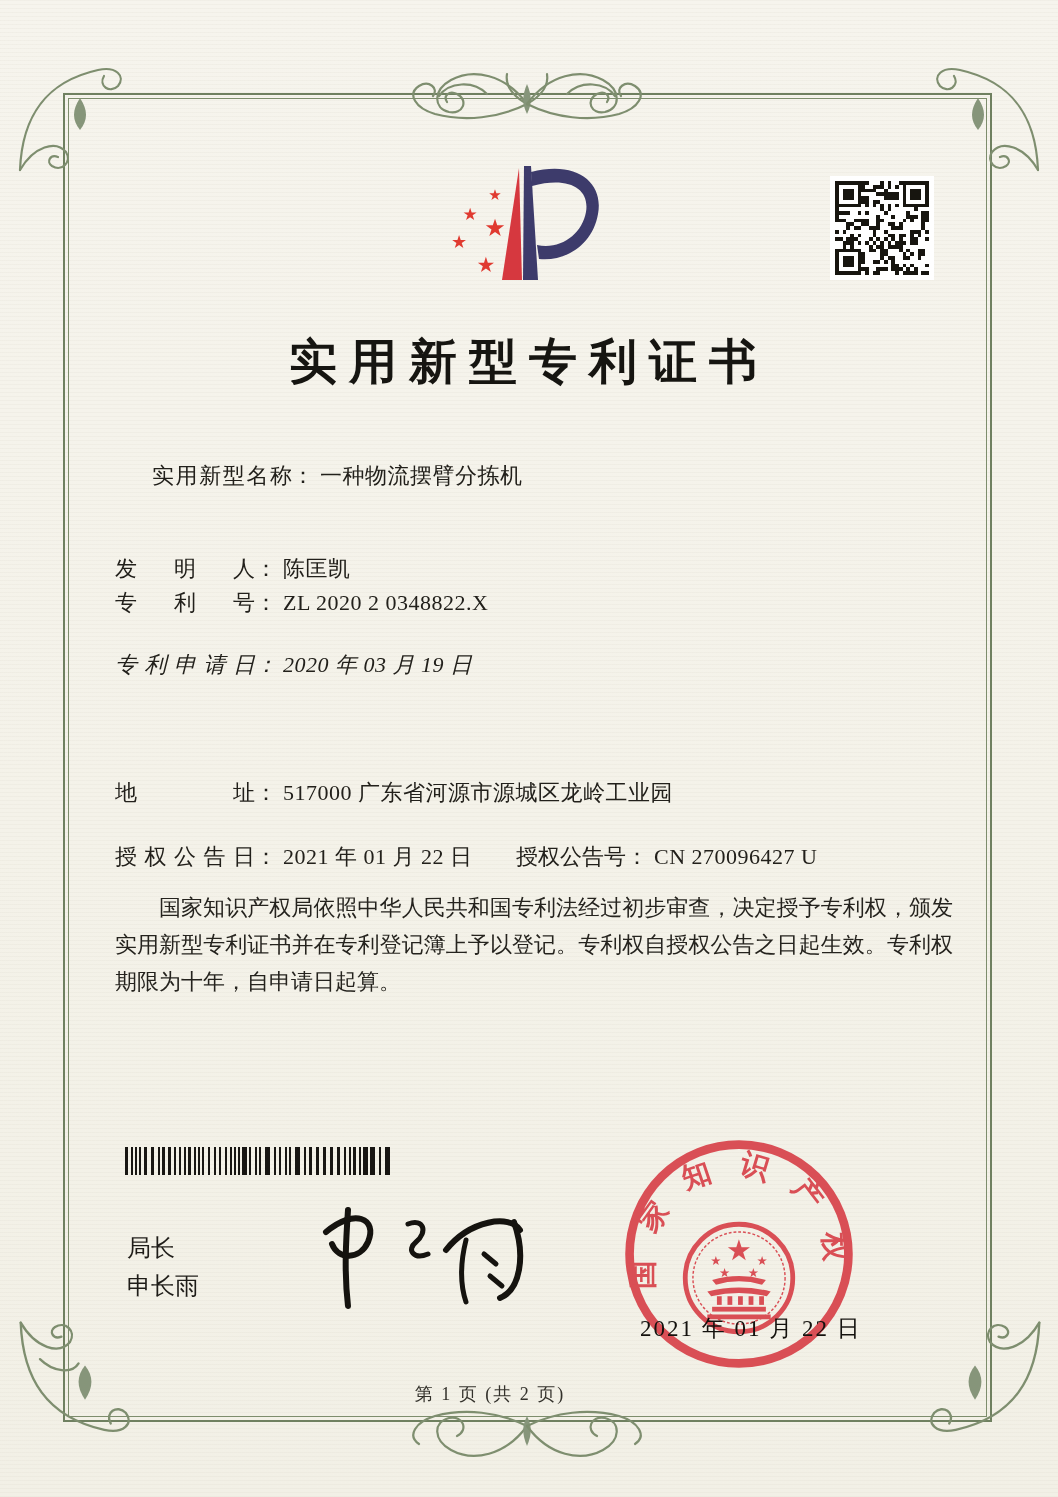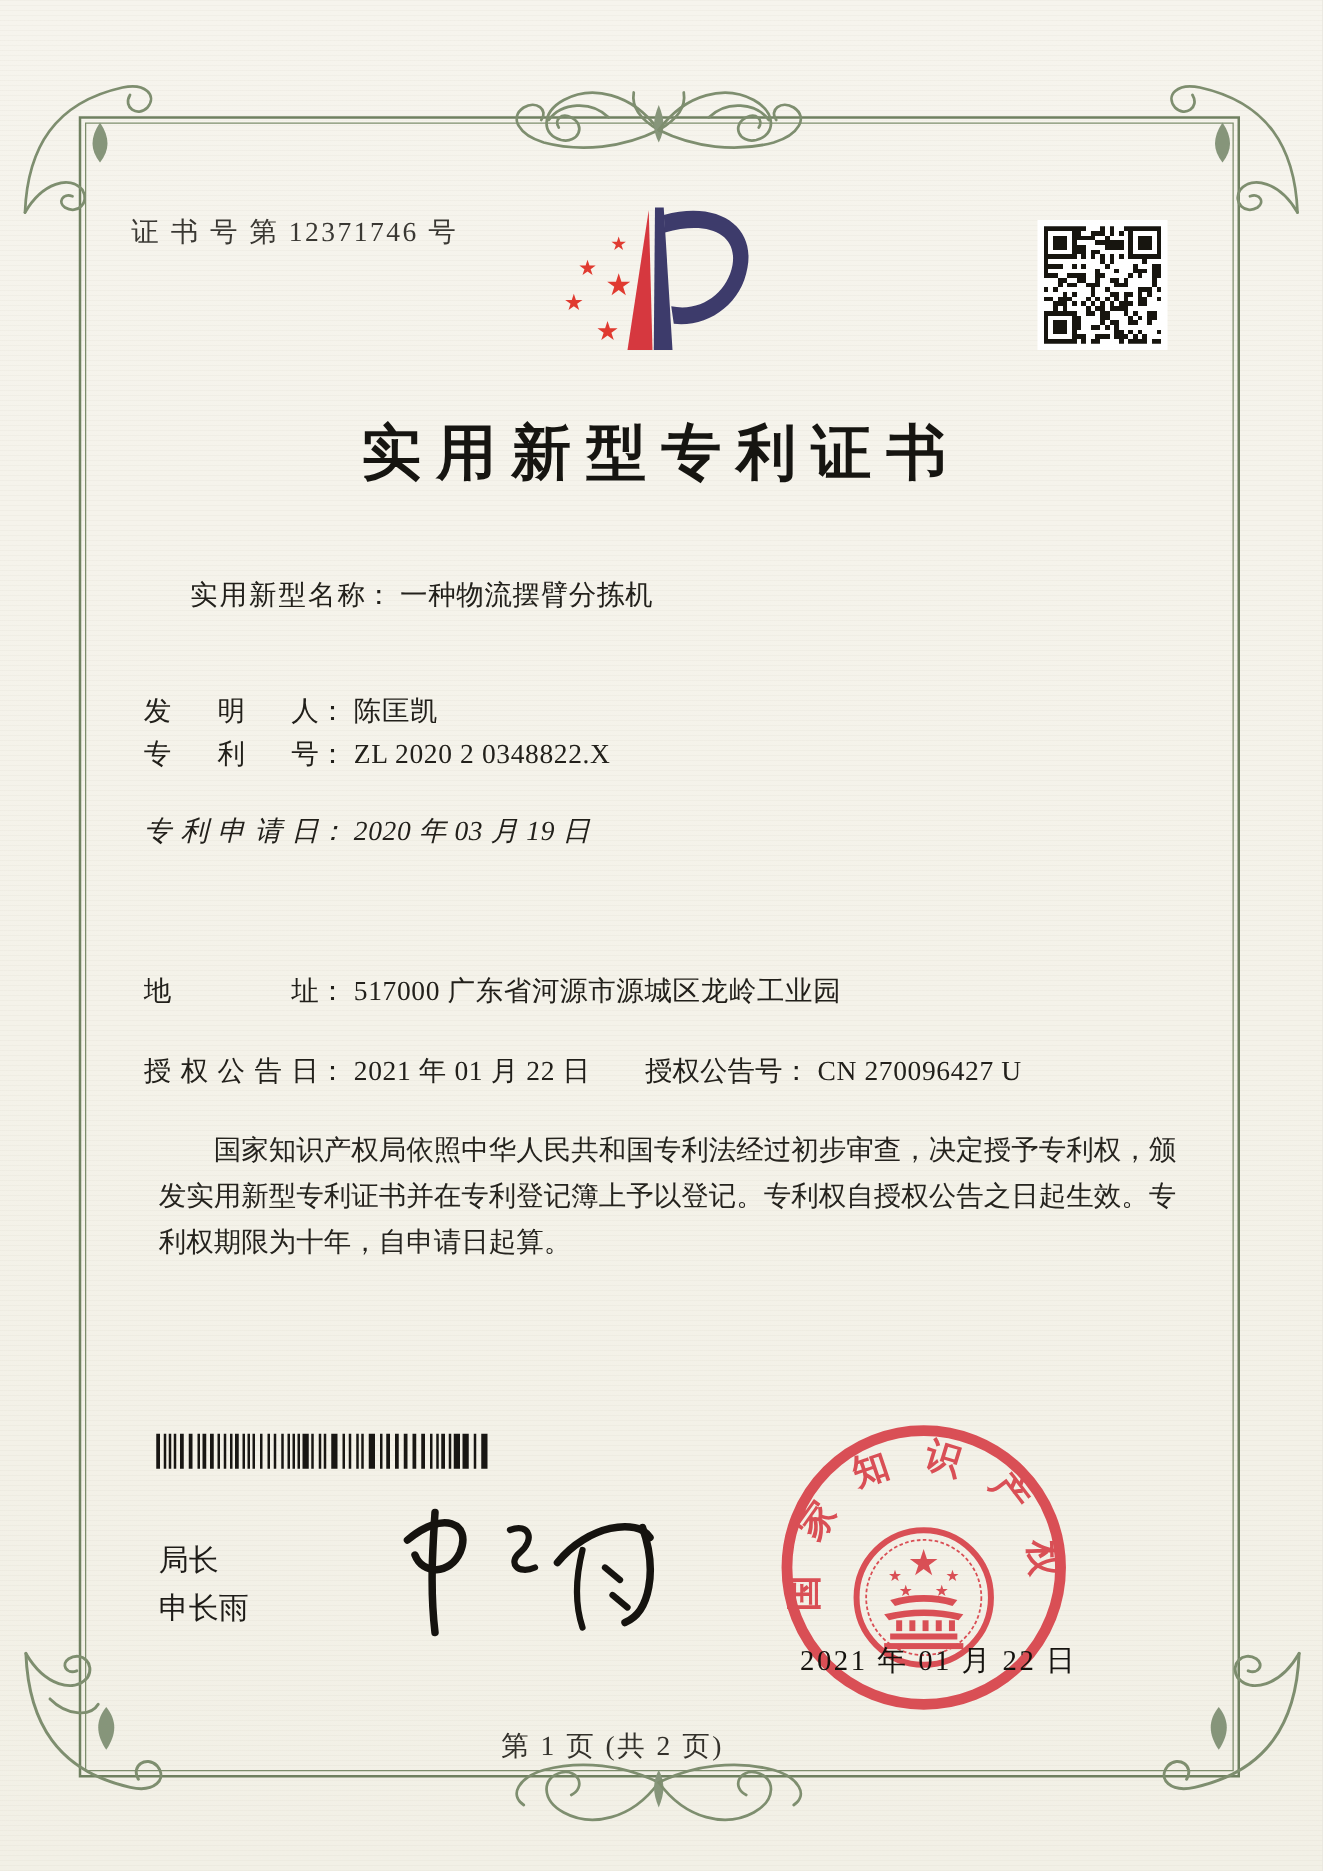--- a/index.html
+++ b/index.html
@@ -41,34 +41,34 @@
   .flabel{display:inline-block;width:140px;text-align:justify;text-align-last:justify;vertical-align:top;}
   .fcolon{display:inline-block;margin-right:6px;}
   .fvalue{letter-spacing:.5px;}
   .row1{top:461px;margin-left:37px;}.row2{top:524px;margin-top:30px;}.row3{top:588px;}
   .row4{top:650px;font-style:italic;}.row5{top:716px;}.row6{top:778px;}
   .grant1{top:842px;left:115px;}
   .grant2{top:842px;left:516px;}
   .grant2 .flabel2{display:inline-block;}
   
   .body-text{position:absolute;left:115px;top:889px;width:838px;font-size:22px;line-height:37px;text-align:justify;color:#25231e;}
-  .body-text p{margin:12px;text-indent:2em;}
+  .body-text p{margin:0;text-indent:2em;}
   
   .barcode{position:absolute;left:125px;top:1147px;width:268px;height:28px;font-size:0;background:#fff0;}
   .barcode span{display:inline-block;height:28px;background:#181613;vertical-align:top;}
   
   .signer-title{position:absolute;left:127px;top:1232px;font-size:24px;font-family:"Liberation Sans","DejaVu Sans",sans-serif;color:#1e1c18;}
   .signer-name{position:absolute;left:127px;top:1270px;font-size:24px;font-family:Liberation Serif, serif;color:#1e1c18;}
   .signature{position:absolute;left:288px;top:1198px;width:240px;height:112px;z-index:3;}
   .signature path{fill:none;stroke:#15130f;stroke-linecap:round;stroke-linejoin:round;}
   
   .seal{position:absolute;left:619px;top:1134px;width:240px;height:240px;z-index:2;opacity:.93;}
   .seal-date{position:absolute;left:640px;top:1313px;font-size:23px;letter-spacing:2px;color:#14120e;z-index:4;}
   
-  .footer{position:absolute;left:0;top:1382px;width:980px;text-align:center;font-size:22px;letter-spacing:2px;color:#33312b;}
+  .footer{position:absolute;left:0;top:1382px;width:980px;text-align:center;font-size:18px;letter-spacing:2px;color:#33312b;}
 </style>
 </head>
 <body>
 
 <div class="page">
 
   <div class="frame"></div>
 
   <svg class="flourish" style="left:337px;top:56px;width:380px;height:82px;" viewBox="0 0 380 82">
     <g>
@@ -113,21 +113,20 @@
     <path d="M10,130 C24,106 46,100 56,112 C62,122 52,132 42,126 C36,122 40,114 48,117"></path>
     <path d="M28,96 C40,84 58,82 64,92"></path>
     <path class="leaf" d="M70,58 C62,70 62,80 70,90 C78,80 78,70 70,58 Z"></path>
   </svg>
   <svg class="flourish" style="left:900px;top:1312px;width:150px;height:150px;transform:scale(-1,-1);" viewBox="0 0 140 140">
     <path d="M10,130 C12,78 34,42 88,30 C106,26 116,36 108,46 C100,54 88,46 94,36"></path>
     <path d="M10,130 C24,106 46,100 56,112 C62,122 52,132 42,126 C36,122 40,114 48,117"></path>
     <path class="leaf" d="M70,58 C62,70 62,80 70,90 C78,80 78,70 70,58 Z"></path>
   </svg>
 
-  <div class="cert-no">证 书 号 第 12371746 号</div>
 
   <svg class="logo" viewBox="0 0 168 134">
     <g font-family="'DejaVu Sans',sans-serif" fill="#e03a30" text-anchor="middle">
       <text x="57" y="40" font-size="15">★</text>
       <text x="32" y="60" font-size="17">★</text>
       <text x="57" y="76" font-size="24">★</text>
       <text x="21" y="88" font-size="18">★</text>
       <text x="48" y="112" font-size="21">★</text>
     </g>
     <path d="M81,8 L84,120 L64,120 Z" fill="#d6383f"></path>

